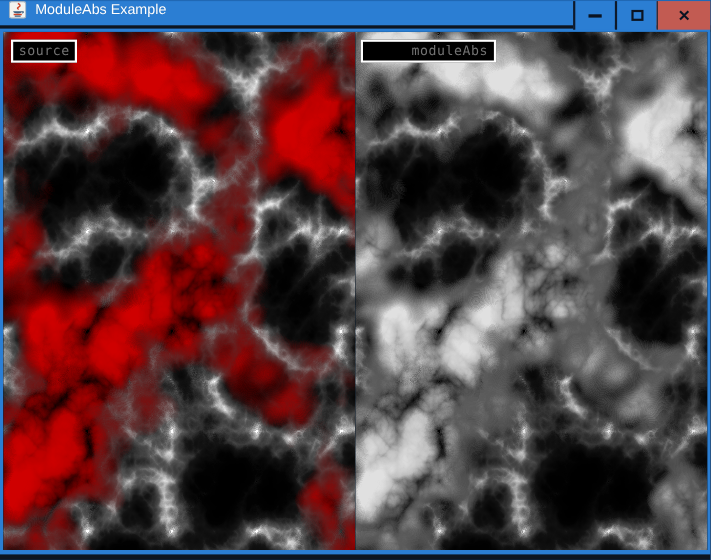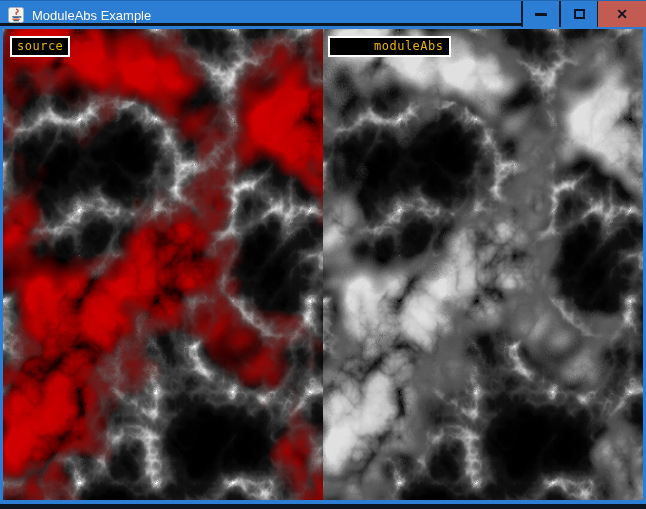--- a/index.html
+++ b/index.html
@@ -7,21 +7,21 @@
   .window {
     position:relative; width:646px; height:509px;
     font-family:"Liberation Sans", sans-serif;
     background:#2B7ED3; overflow:hidden;
   }
   
   .titlebar {
     position:absolute; top:0; left:0; width:646px; height:26px;
     background:#2B7ED3; border-top:1px solid #2068B4;
     border-bottom:3px solid #0D1520;
-    display:flex; align-items:flex-end;
+    display:flex; align-items:flex-start;
   }
   .app-icon { width:16px; height:16px; margin-left:8px; display:block; }
   .app-icon svg { display:block; }
   .title {
     color:#FFFFFF; font-size:13px; margin-left:8px; white-space:nowrap;
     text-shadow:0 0 1px rgba(0,0,0,.15);
   }
   .win-buttons {
     position:absolute; right:0; top:0; height:26px; display:flex;
   }
@@ -36,21 +36,21 @@
   .glyph-max  { width:11px; height:10px; border:2px solid #0B1422; display:block; }
   .glyph-close{ color:#0B1422; font-size:14px; font-weight:bold; line-height:1; }
   
   .content {
     position:absolute; top:29px; left:0; width:646px; height:471px;
     padding:0 3px; background:#2B7ED3; display:flex;
   }
   .panel { position:relative; width:320px; height:471px; background:#000; overflow:hidden; }
   .panel svg { display:block; }
   .img-label {
-    position:absolute; top:7px; background:#000000; color:#eab308;
+    position:absolute; top:7px; background:#000000; color:#737373;
     border:2px solid #FFFFFF; padding:1px 5px 2px 5px;
     font-family:"DejaVu Sans Mono", monospace; font-size:12px; line-height:14px;
     letter-spacing:0.5px; white-space:nowrap;
   }
   .panel.left  .img-label { left:7px; }
   .panel.right .img-label { left:5px;padding-left:44px; }
   
   .bottom-frame {
     position:absolute; left:0; top:500px; width:646px; height:9px;
     background:#2B7ED3; border-bottom:5px solid #0D1520;

